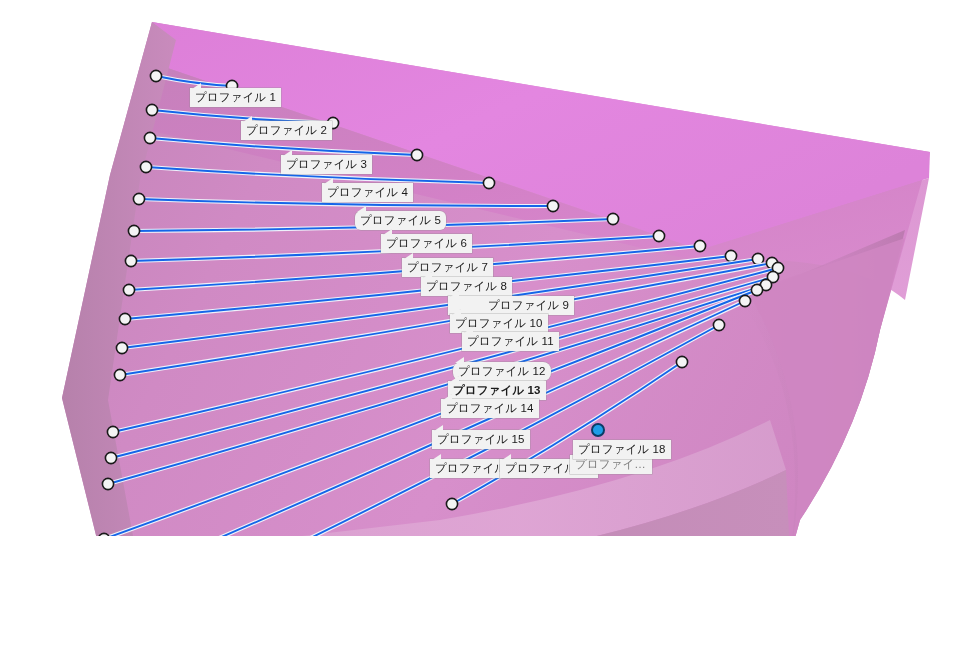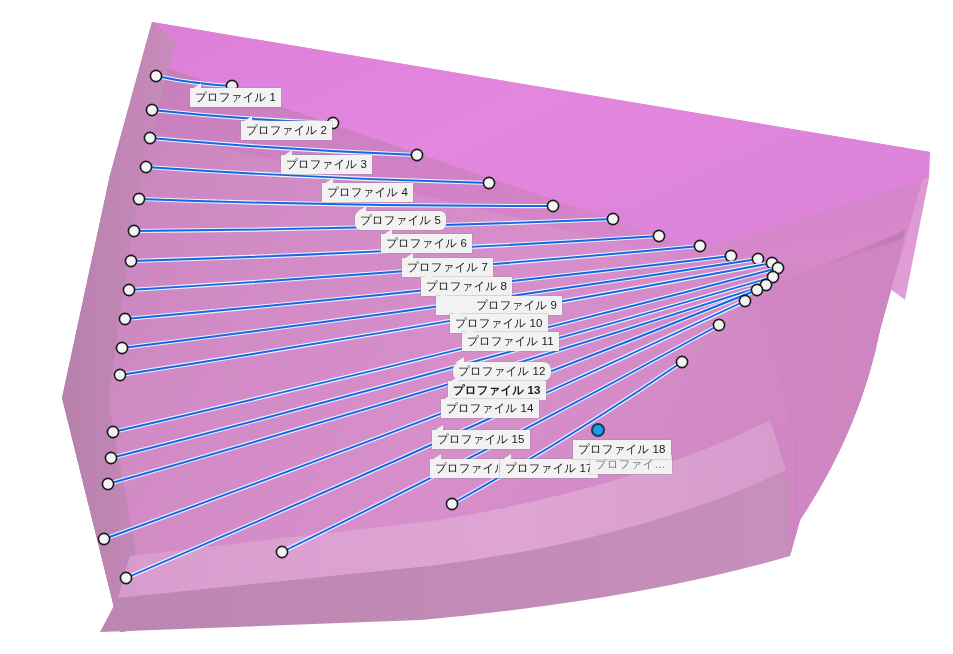--- a/index.html
+++ b/index.html
@@ -1,32 +1,32 @@
 <!DOCTYPE html>
 <html><head>
 <meta charset="utf-8">
 <style>
   html,body{margin:0;padding:0;background:#ffffff;}
   body{width:953px;height:654px;overflow:hidden;
        font-family:"Liberation Sans","DejaVu Sans",sans-serif;}
-  #viewport{position:relative;width:953px;height:654px;background:#ffffff;overflow:hidden;}
+  #viewport{position:relative;width:953px;height:536px;background:#ffffff;overflow:hidden;}
   #scene{position:absolute;inset:0;}
   .label{
     position:absolute;
     background:#f2f2f2;
     color:#1a1a1a;
     font-size:11.5px;
     line-height:14px;
     padding:2px 5px 3px 5px;
     white-space:nowrap;
     border:0;
     box-shadow:0 0 0 0.5px rgba(140,140,140,0.55);
     letter-spacing:0.1px;
   }
-  .label.clipped{overflow:hidden;color:#7d7d7d;margin-left:20px;}
+  .label.clipped{overflow:hidden;color:#7d7d7d;}
   .label .tail{
     position:absolute;
     left:2px;top:-5px;
     width:9px;height:6px;
     background:#f2f2f2;
     clip-path:polygon(0 100%,100% 100%,100% 0);
     box-shadow:0 0 0 0.5px rgba(140,140,140,0.35);
   }
 </style>
 </head>
@@ -212,21 +212,21 @@
 
   <div id="label-layer">
       <div class="label" style="left: 190px; top: 88px;"><span class="tail"></span><span>プロファイル 1</span></div>
       <div class="label" style="left: 241px; top: 121px;"><span class="tail"></span><span>プロファイル 2</span></div>
       <div class="label" style="left: 281px; top: 155px;"><span class="tail"></span><span>プロファイル 3</span></div>
       <div class="label" style="left: 322px; top: 183px;"><span class="tail"></span><span>プロファイル 4</span></div>
       <div class="label" style="left: 355px; top: 211px; border-radius: 6px;"><span class="tail"></span><span>プロファイル 5</span></div>
       <div class="label" style="left: 381px; top: 234px;"><span class="tail"></span><span>プロファイル 6</span></div>
       <div class="label" style="left: 402px; top: 258px;"><span class="tail"></span><span>プロファイル 7</span></div>
       <div class="label" style="left: 421px; top: 277px;"><span class="tail"></span><span>プロファイル 8</span></div>
-      <div class="label" style="left: 436px; top: 296px; padding-left: 40px;"><span class="tail"></span><span>プロファイル 9</span></div>
+      <div class="label" style="left: 448px; top: 296px; padding-left: 40px;"><span class="tail"></span><span>プロファイル 9</span></div>
       <div class="label" style="left: 450px; top: 314px;"><span class="tail"></span><span>プロファイル 10</span></div>
       <div class="label" style="left: 462px; top: 332px;"><span class="tail"></span><span>プロファイル 11</span></div>
       <div class="label" style="left: 453px; top: 362px; border-radius: 8px;"><span class="tail"></span><span>プロファイル 12</span></div>
       <div class="label" style="left: 448px; top: 381px; font-weight: bold;"><span class="tail"></span><span>プロファイル 13</span></div>
       <div class="label" style="left: 441px; top: 399px; text-align: center;"><span class="tail"></span><span>プロファイル 14</span></div>
       <div class="label" style="left: 432px; top: 430px;"><span class="tail"></span><span>プロファイル 15</span></div>
       <div class="label" style="left: 430px; top: 459px;"><span class="tail"></span><span>プロファイル 16</span></div>
       <div class="label" style="left: 500px; top: 459px;"><span class="tail"></span><span>プロファイル 17</span></div>
       <div class="label notail clipped" style="left: 570px; top: 455px; width: 72px;"><span>プロファイ…</span></div>
       <div class="label notail" style="left: 573px; top: 440px;"><span>プロファイル 18</span></div>

